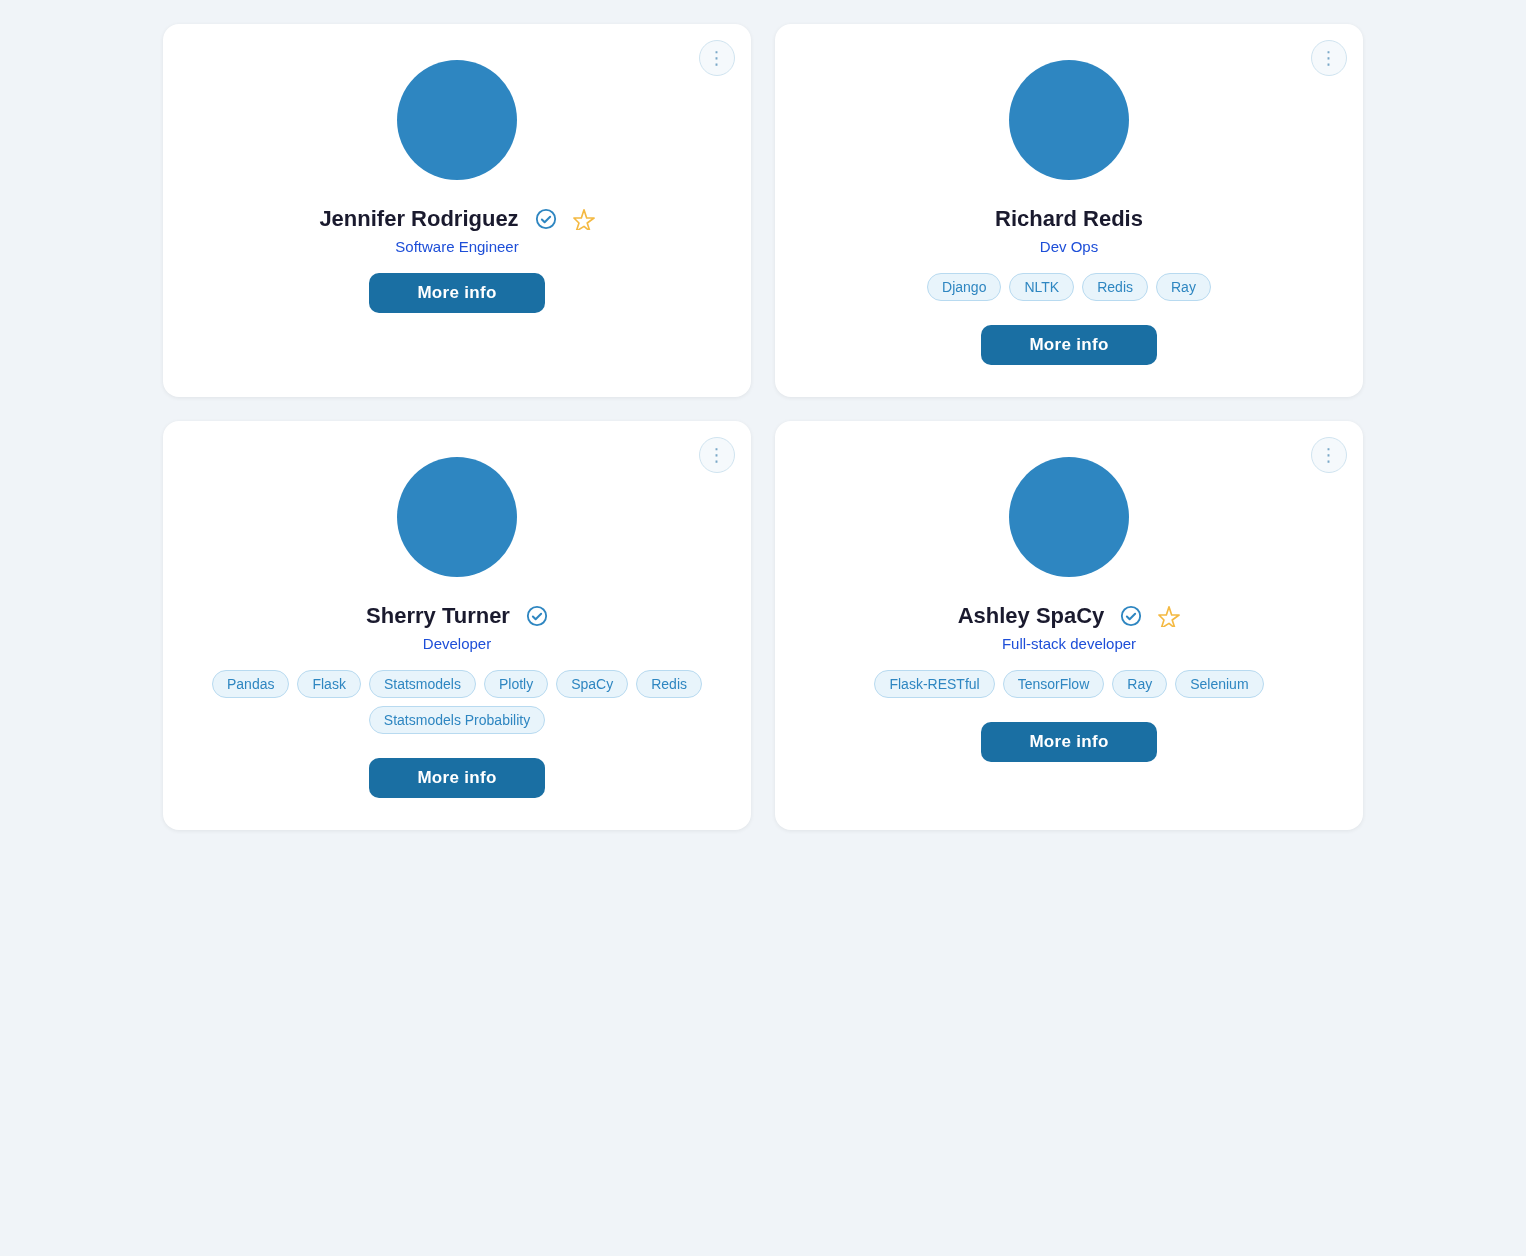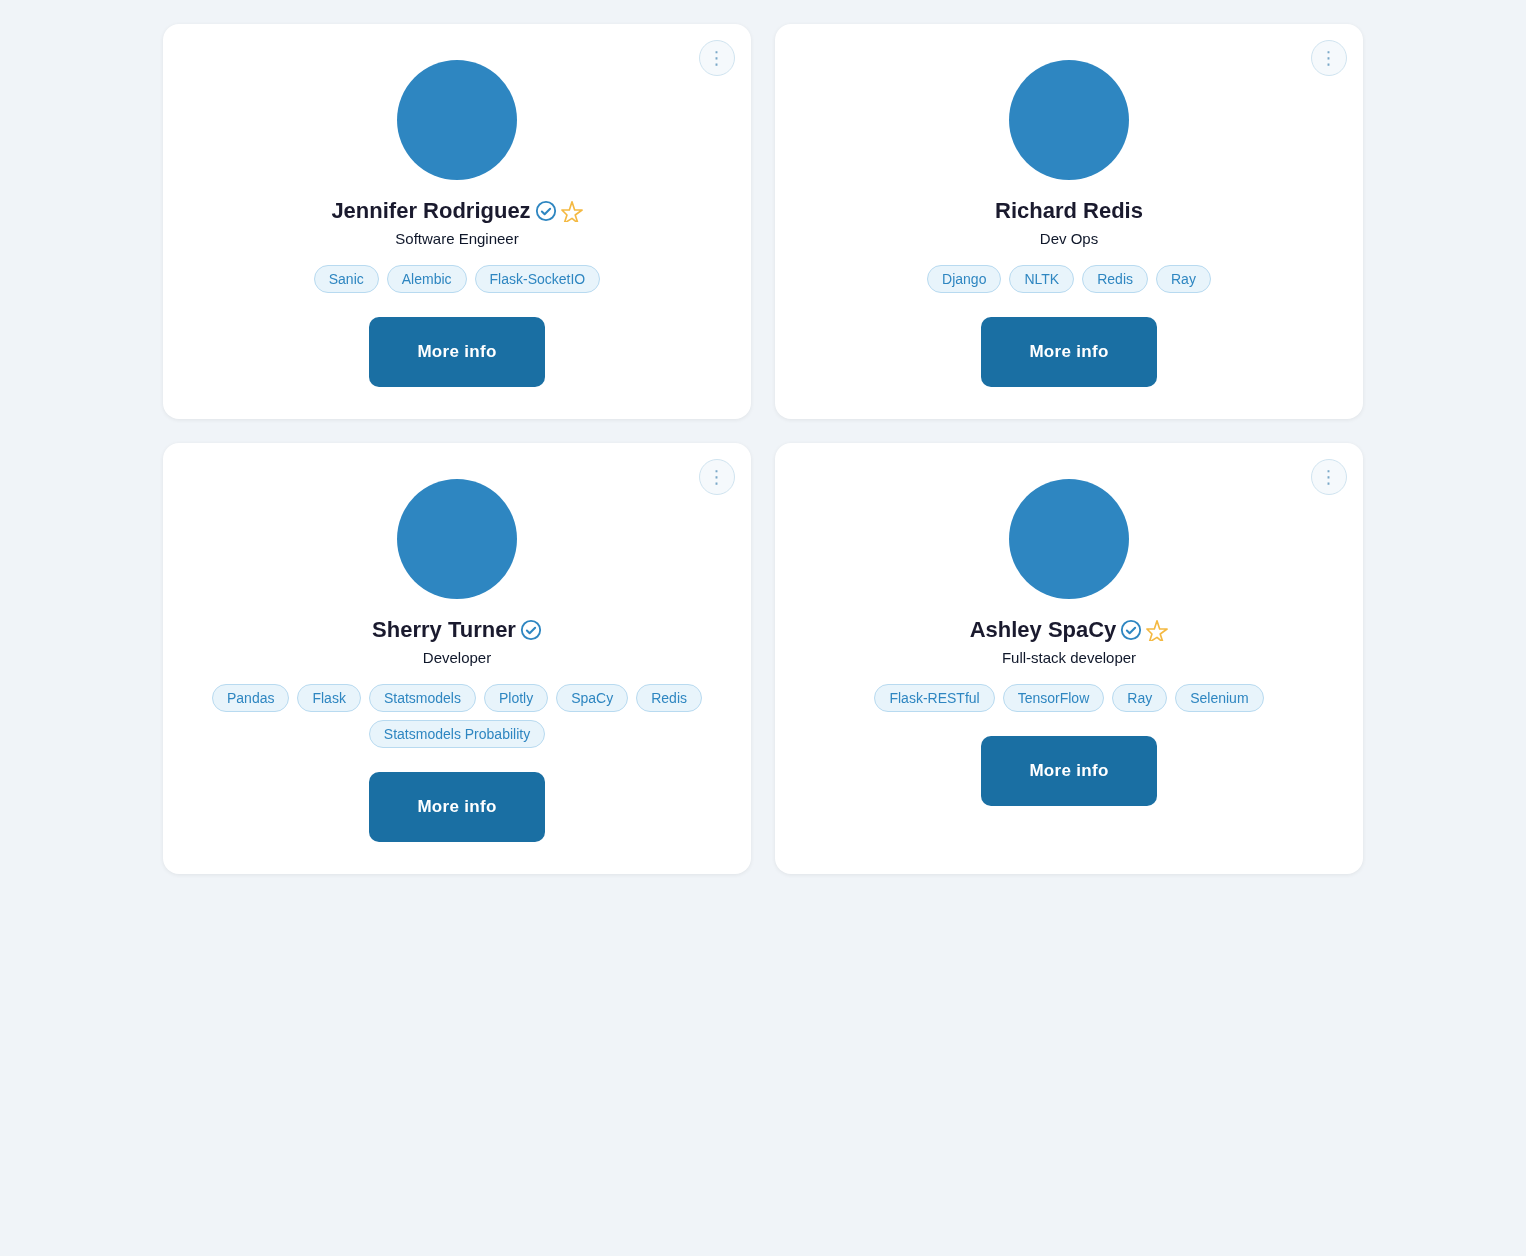--- a/index.html
+++ b/index.html
@@ -47,22 +47,23 @@
     .avatar {
       width: 120px;
       height: 120px;
       border-radius: 50%;
       background: #2e86c1;
       margin-bottom: 18px;
     }
     .card-name-row {
       display: flex;
       align-items: center;
-      gap: 4px;
+      gap: 16px;
       margin-bottom: 6px;
+      margin-top: 8px;
     }
     .card-name {
       font-size: 22px;
       font-weight: 700;
       color: #1a1a2e;
     }
     .check-icon {
       width: 22px;
       height: 22px;
       display: inline-flex;
@@ -75,21 +76,21 @@
     }
     .star-icon {
       width: 22px;
       height: 22px;
       display: inline-flex;
       align-items: center;
       justify-content: center;
     }
     .card-role {
       font-size: 15px;
-      color: #0f172a;
+      color: #1d4ed8;
       margin-bottom: 18px;
     }
     .tags {
       display: flex;
       flex-wrap: wrap;
       gap: 8px;
       justify-content: center;
       margin-bottom: 24px;
     }
     .tag {
@@ -99,21 +100,21 @@
       border-radius: 20px;
       padding: 5px 14px;
       font-size: 14px;
       font-weight: 500;
     }
     .more-info-btn {
       background: #1a6fa3;
       color: #fff;
       border: none;
       border-radius: 10px;
-      padding: 25px 48px;
+      padding: 10px 48px;
       font-size: 17px;
       font-weight: 600;
       cursor: pointer;
       letter-spacing: 0.3px;
     }
   </style>
 </head>
 <body>
 
 <div class="grid">
@@ -128,25 +129,20 @@
       <path d="M7.5 12.5l3 3 6-6" stroke="#2e86c1" stroke-width="2.2" stroke-linecap="round" stroke-linejoin="round"></path>
     </svg>
         </span>
         <span class="star-icon">
           <svg viewBox="0 0 24 24" xmlns="http://www.w3.org/2000/svg" width="22" height="22">
       <path d="M12 2l2.9 8.9H23l-7.5 5.5 2.9 8.9L12 20l-8.4 5.3 2.9-8.9L1 10.9h8.1z" fill="none" stroke="#f4b942" stroke-width="1.8" stroke-linejoin="round"></path>
     </svg>
         </span>
       </div>
       <div class="card-role">Software Engineer</div>
-      <div class="tags">
-        <span class="tag">Sanic</span>
-        <span class="tag">Alembic</span>
-        <span class="tag">Flask-SocketIO</span>
-      </div>
       <button class="more-info-btn">More info</button>
     </div>
     <div class="card">
       <div class="card-menu-btn">⋮</div>
       <div class="avatar"></div>
       <div class="card-name-row">
         <span class="card-name">Richard Redis</span>
       </div>
       <div class="card-role">Dev Ops</div>
       <div class="tags">

